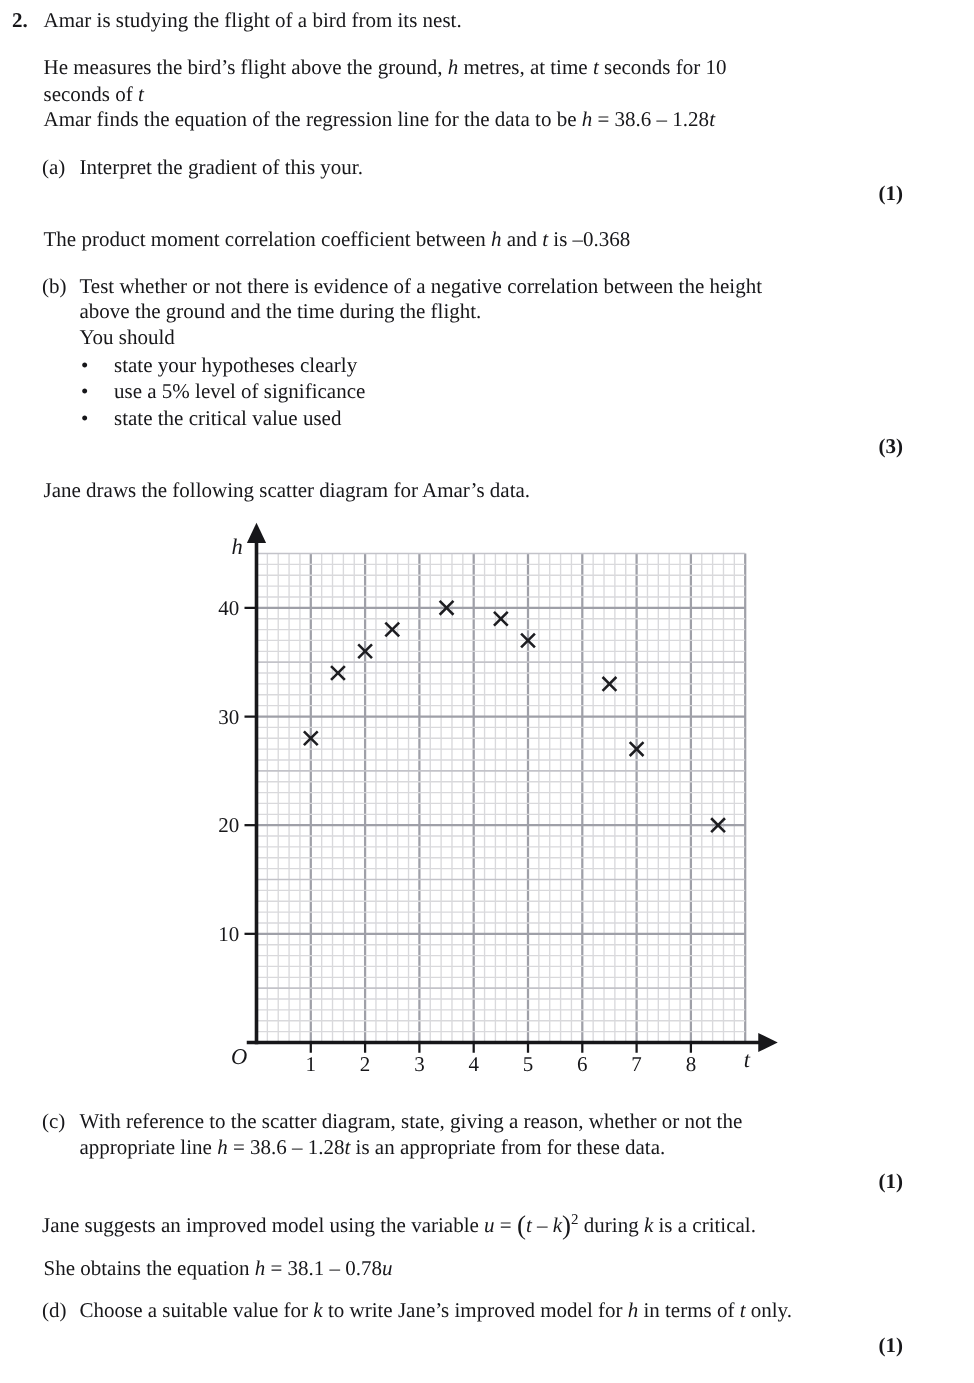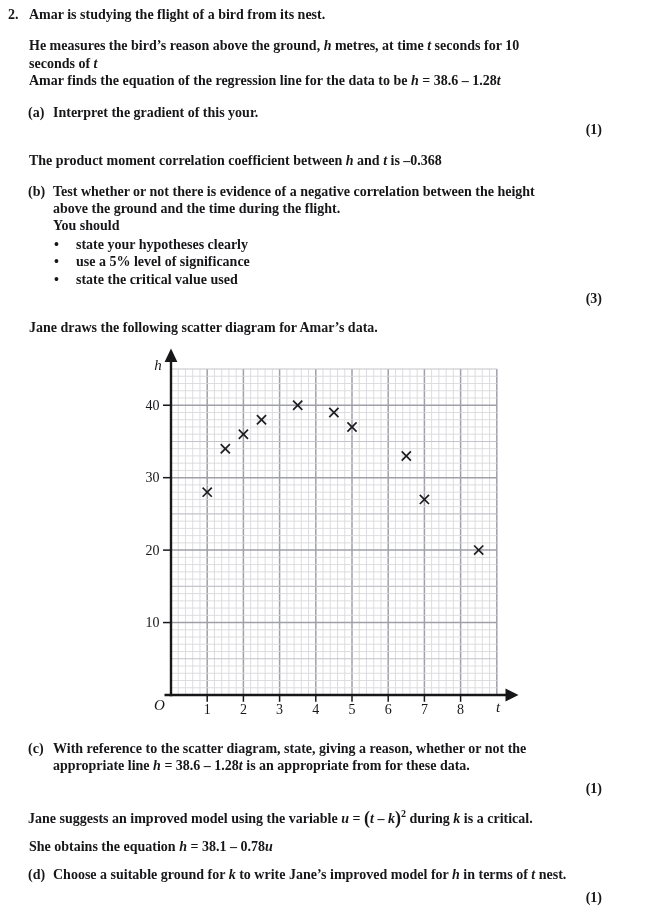--- a/index.html
+++ b/index.html
@@ -1,36 +1,36 @@
 <!DOCTYPE html>
 <html><head>
 <meta charset="utf-8">
 <style>
   html,body{margin:0;padding:0;background:#ffffff;}
   body{width:649px;height:922px;position:relative;overflow:hidden;
        font-family:"Liberation Serif","DejaVu Serif",serif;
        font-size:14px;color:#17171a;}
-  .abs{position:absolute;white-space:nowrap;line-height:17px;font-weight:bold;}
+  .abs{position:absolute;white-space:nowrap;line-height:17px;}
   .qnum{font-weight:bold;}
   .marks{right:47px;font-weight:bold;}
   .plabel{position:absolute;left:28px;}
   .ptext{position:absolute;left:53px;}
   .bullet{display:inline-block;width:22px;}
   .it{font-style:italic;}
   .lgp{font-size:18px;vertical-align:-1px;}
   sup{font-size:10px;}
   svg{font-family:"Liberation Serif","DejaVu Serif",serif;}
 </style>
 </head>
 <body>
 
 <div class="abs qnum" style="left:8px;top:6px">2.</div>
 <div class="abs" style="left:29px;top:6px">Amar is studying the flight of a bird from its nest.</div>
 
-<div class="abs" style="left:29px;top:37px"><span>He measures the bird’s reason above the ground, </span><span class="it">h</span><span> metres, at time </span><span class="it">t</span><span> seconds for 10</span></div>
+<div class="abs" style="left:29px;top:37px"><span>He measures the bird’s flight above the ground, </span><span class="it">h</span><span> metres, at time </span><span class="it">t</span><span> seconds for 10</span></div>
 <div class="abs" style="left:29px;top:55px"><span>seconds of </span><span class="it">t</span></div>
 <div class="abs" style="left:29px;top:72px"><span>Amar finds the equation of the regression line for the data to be </span><span class="it">h</span><span> = 38.6 – 1.28</span><span class="it">t</span></div>
 
 <div class="abs plabel" style="top:104px">(a)</div>
 <div class="abs ptext" style="top:104px">Interpret the gradient of this your.</div>
 <div class="abs marks" style="top:121px">(1)</div>
 
 <div class="abs" style="left:29px;top:152px"><span>The product moment correlation coefficient between </span><span class="it">h</span><span> and </span><span class="it">t</span><span> is –0.368</span></div>
 
 <div class="abs plabel" style="top:183px">(b)</div>
@@ -199,14 +199,14 @@
 
 <div class="abs plabel" style="top:740px">(c)</div>
 <div class="abs ptext" style="top:740px">With reference to the scatter diagram, state, giving a reason, whether or not the</div>
 <div class="abs ptext" style="top:757px"><span>appropriate line </span><span class="it">h</span><span> = 38.6 – 1.28</span><span class="it">t</span><span> is an appropriate from for these data.</span></div>
 <div class="abs marks" style="top:780px">(1)</div>
 
 <div class="abs" style="left:28px;top:805px"><span>Jane suggests an improved model using the variable </span><span class="it">u</span><span> = </span><span class="lgp">(</span><span class="it">t</span><span> – </span><span class="it">k</span><span class="lgp">)</span><sup>2</sup><span> during </span><span class="it">k</span><span> is a critical.</span></div>
 <div class="abs" style="left:29px;top:838px"><span>She obtains the equation </span><span class="it">h</span><span> = 38.1 – 0.78</span><span class="it">u</span></div>
 
 <div class="abs plabel" style="top:866px">(d)</div>
-<div class="abs ptext" style="top:866px"><span>Choose a suitable ground for </span><span class="it">k</span><span> to write Jane’s improved model for </span><span class="it">h</span><span> in terms of </span><span class="it">t</span><span> nest.</span></div>
+<div class="abs ptext" style="top:866px"><span>Choose a suitable value for </span><span class="it">k</span><span> to write Jane’s improved model for </span><span class="it">h</span><span> in terms of </span><span class="it">t</span><span> only.</span></div>
 <div class="abs marks" style="top:889px">(1)</div>
 
 </body></html>

